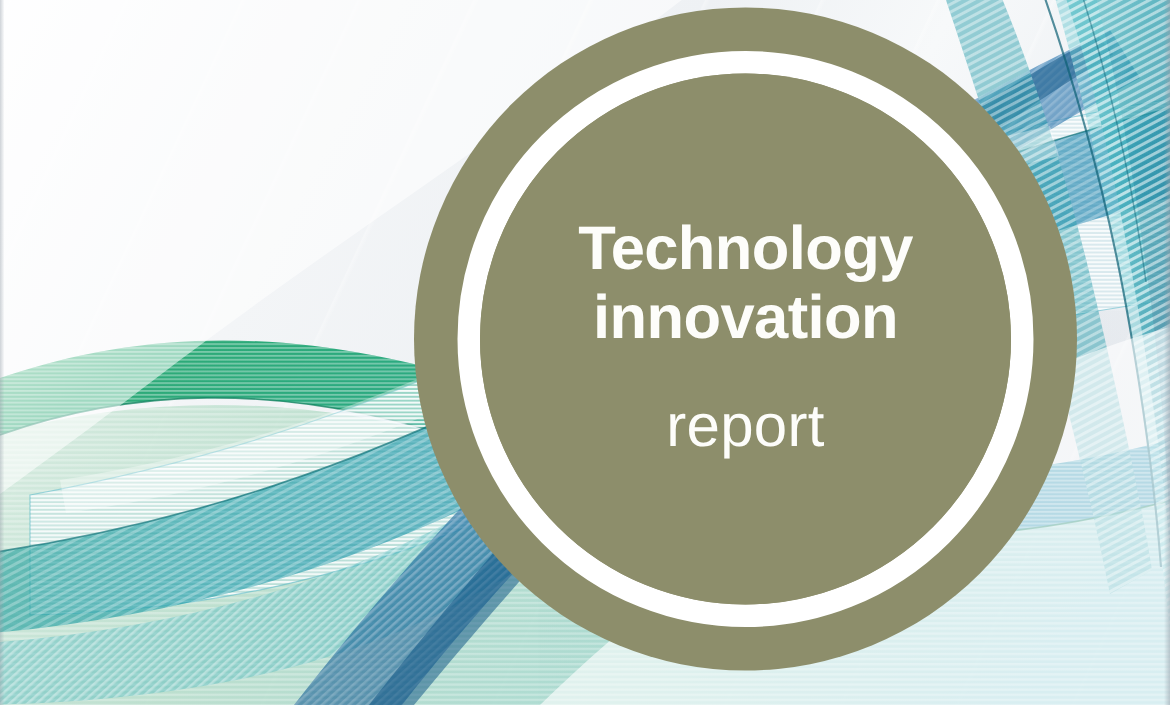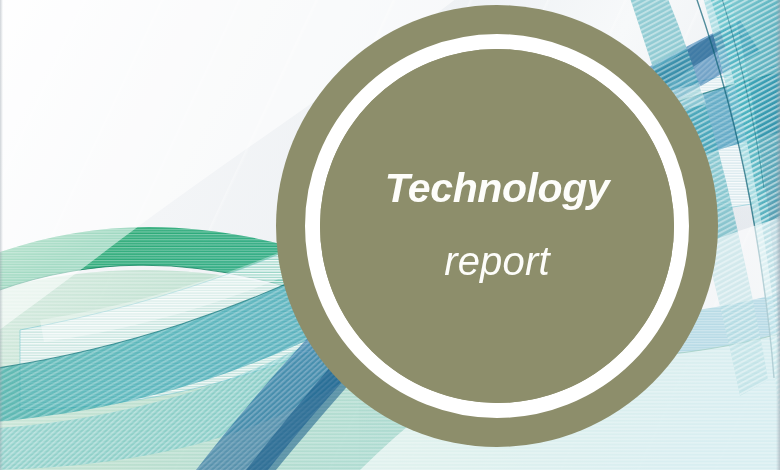--- a/index.html
+++ b/index.html
@@ -98,21 +98,20 @@
     background: #8d8e6b;
   }
 
   .badge-text {
     position: relative;
     z-index: 4;
     width: 330px;
     text-align: center;
     color: #ffffff;
     padding-bottom: 4px;
-    font-style: italic;
   }
   .title-line {
     display: block;
     font-weight: bold;
     font-size: 41px;
     line-height: 1.12;
     letter-spacing: -0.4px;
     color: #fdfdfa;
   }
   .subtitle-line {
@@ -281,20 +280,21 @@
       </g>
     </svg>
   </div>
 
   <div class="badge">
     <div class="badge-ring"></div>
     <div class="badge-inner"></div>
 
     <div class="badge-text">
       <span class="title-line">Technology</span>
+      <span class="title-line">innovation</span>
       <span class="subtitle-line">report</span>
     </div>
   </div>
 
   <div class="edge-left"></div>
   <div class="edge-right"></div>
 
 </div>
 
 </body></html>

